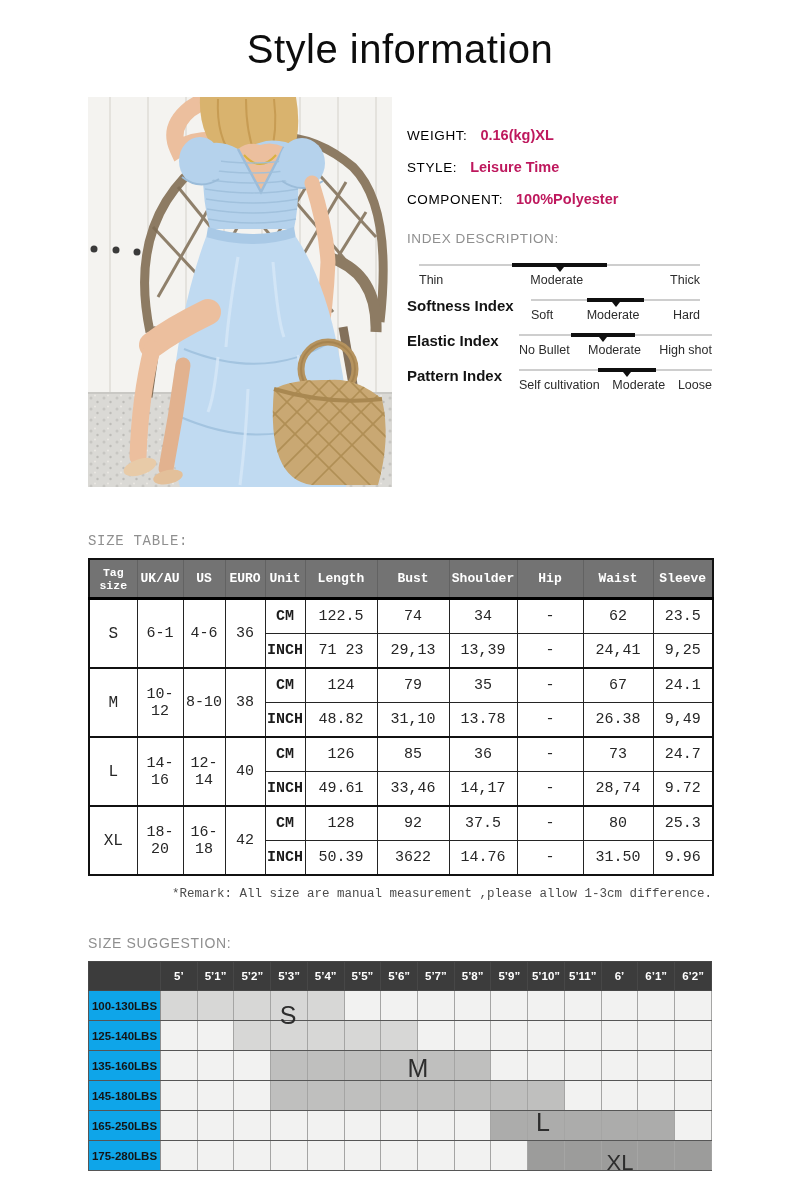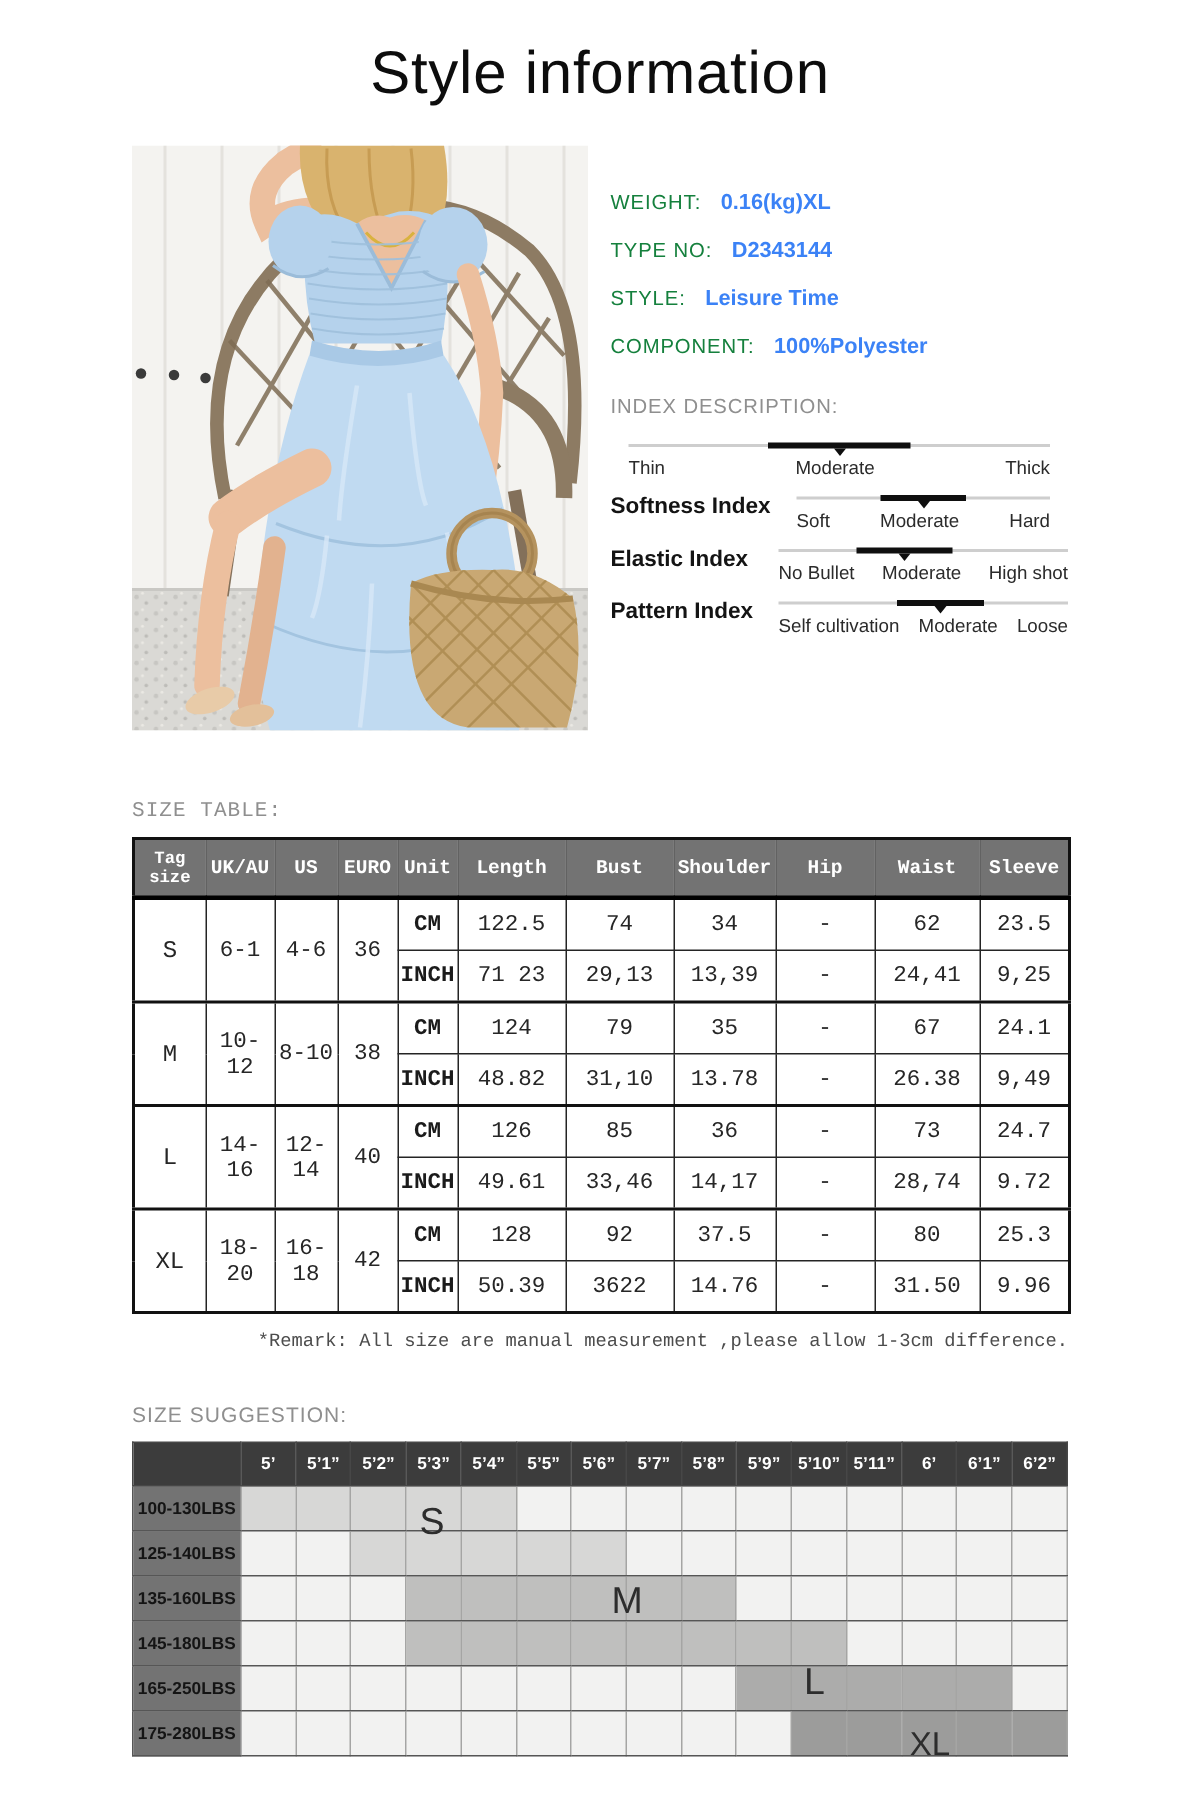--- a/index.html
+++ b/index.html
@@ -9,22 +9,22 @@
   
   .page-title { margin:0; padding-top:27px; text-align:center; font-size:40px; font-weight:500;
                 letter-spacing:0.5px; color:#0d0d0d; }
 
   
   .content-row { display:flex; margin:25px 88px 0 88px; }
   .photo-box { width:304px; height:390px; flex:none; }
   .info-panel { flex:1; padding:30px 0 0 15px; }
 
   .spec-row { display:flex; align-items:baseline; margin-bottom:16px; }
-  .spec-label { color:#15803d; font-size:13.5px; letter-spacing:0.6px; }
-  .spec-value { color:#3b82f6; font-weight:bold; font-size:14.5px; margin-left:13px; }
+  .spec-label { color:#000000; font-size:13.5px; letter-spacing:0.6px; }
+  .spec-value { color:#be185d; font-weight:bold; font-size:14.5px; margin-left:13px; }
 
   .index-heading { color:#8f8f8f; font-size:13.5px; letter-spacing:0.6px; margin:24px 0 14px; }
   .index-row { display:flex; margin-bottom:8px; }
   .index-name { width:112px; font-size:15px; font-weight:bold; color:#141414; padding-top:2px; line-height:1.15; }
   .index-slider { flex:1; }
   .track { position:relative; height:11px; }
   .track-line { position:absolute; left:0; right:0; top:4px; height:2px; background:#cecece; }
   .seg { position:absolute; top:3px; height:4px; background:#0f0f0f; }
   .caret { position:absolute; top:7px; width:0; height:0; border:4px solid transparent;
            border-top:5px solid #0f0f0f; transform:translateX(-50%); }
@@ -45,21 +45,21 @@
   .size-table tbody td.tag { font-size:16px; }
   .size-table tbody tr.group-start td { border-top:2px solid #111; }
   .remark { text-align:right; font-size:12.5px; color:#4c4c4c; margin-top:11px; }
 
   
   .suggestion-section { margin:34px 88px 0; }
   .grid-wrap { position:relative; width:624px; margin-top:10px; }
   table.suggest { border-collapse:collapse; table-layout:fixed; width:624px; border:1px solid #4a4a4a; }
   .suggest thead th { background:#3c3c3c; color:#fff; font-weight:bold; font-size:11.5px; height:26px;
                       border:1px solid #474747; text-align:center; }
-  .suggest tbody th { background:#737373; font-size:11.5px; color:#141414; height:27px; font-weight:bold;
+  .suggest tbody th { background:#0ea5e9; font-size:11.5px; color:#141414; height:27px; font-weight:bold;
                       border-top:1px solid #565656; border-bottom:1px solid #565656;
                       border-left:1px solid #565656; border-right:1px solid #8f8f8f; text-align:center; }
   .suggest tbody td { height:27px; background:#f2f2f1;
                       border-top:1px solid #565656; border-bottom:1px solid #565656;
                       border-left:1px solid #a5a5a4; border-right:1px solid #a5a5a4; }
   .suggest td.z-s  { background:#d7d7d6; }
   .suggest td.z-m  { background:#bfbfbe; }
   .suggest td.z-l  { background:#acacab; }
   .suggest td.z-xl { background:#9c9c9b; }
   .zone-letter { position:absolute; transform:translate(-50%,-50%); font-size:25px; color:#2d2d2d; }
@@ -188,24 +188,20 @@
       </svg>
     </div>
 
     <div class="info-panel">
       <div>
           <div class="spec-row">
             <span class="spec-label">WEIGHT:</span>
             <span class="spec-value">0.16(kg)XL</span>
           </div>
           <div class="spec-row">
-            <span class="spec-label">TYPE NO:</span>
-            <span class="spec-value">D2343144</span>
-          </div>
-          <div class="spec-row">
             <span class="spec-label">STYLE:</span>
             <span class="spec-value">Leisure Time</span>
           </div>
           <div class="spec-row">
             <span class="spec-label">COMPONENT:</span>
             <span class="spec-value">100%Polyester</span>
           </div>
         </div>
       <div class="index-heading">INDEX DESCRIPTION:</div>
       <div>

